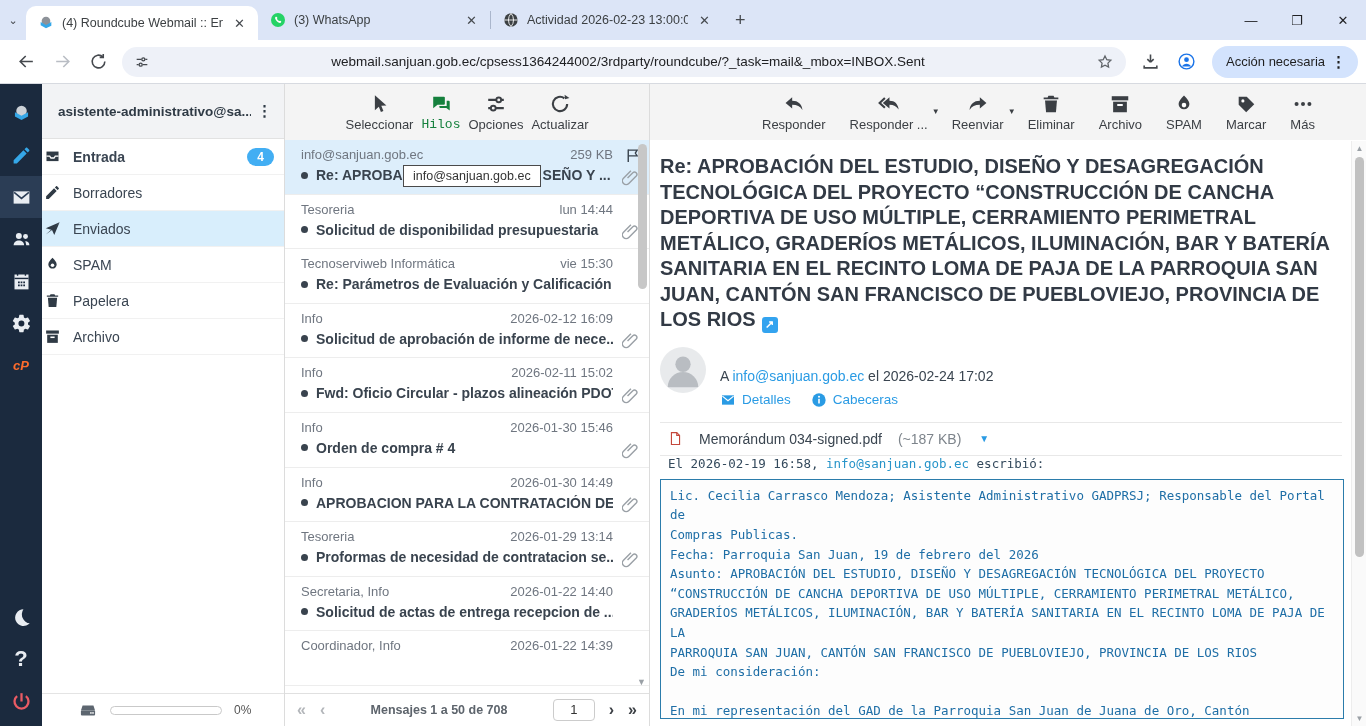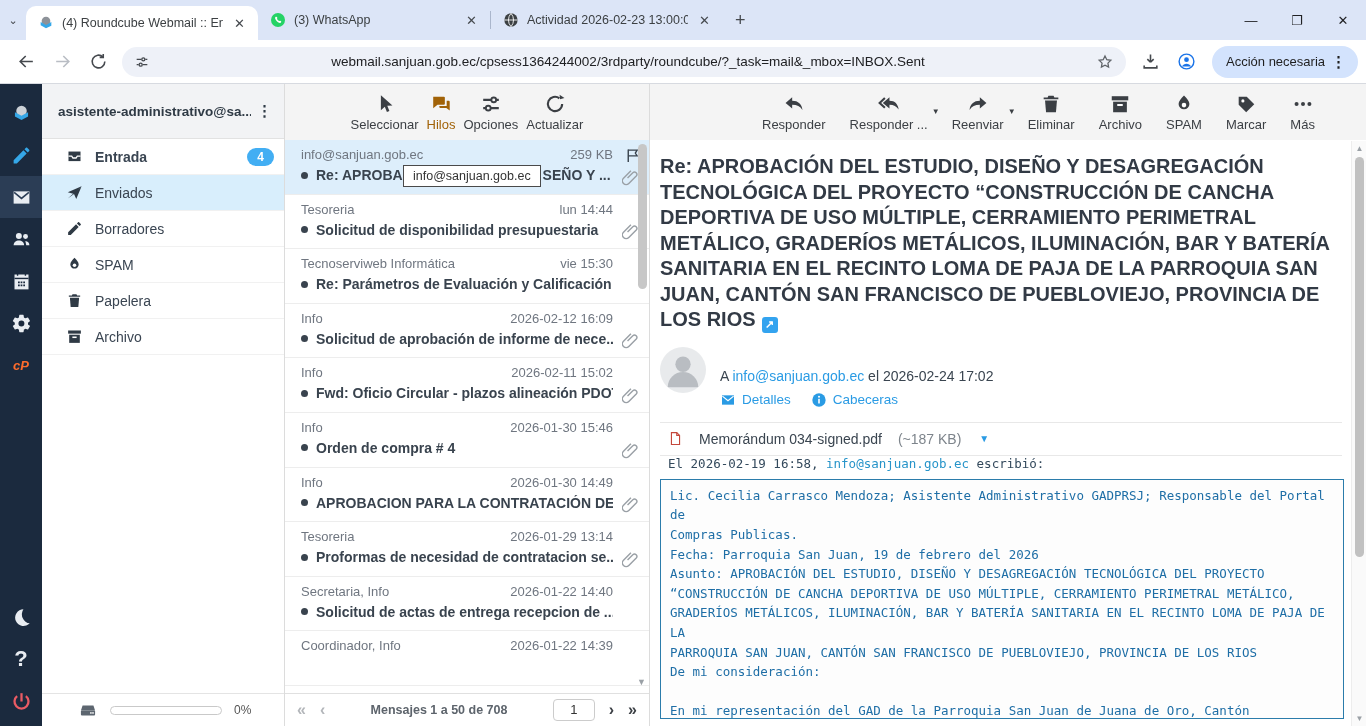--- a/index.html
+++ b/index.html
@@ -30,35 +30,35 @@
   .app { display:flex; height:642px; }
   .rail { width:42px; background:#1b2a3e; display:flex; flex-direction:column; align-items:center; padding-top:8px; position:relative; }
   .rail-item { width:42px; height:42px; display:flex; align-items:center; justify-content:center; color:#e9edf2; }
   .rail-item svg { width:21px; height:21px; }
   .rail-item.active { background:#2b3d55; }
   .rail-bottom { position:absolute; bottom:4px; left:0; width:42px; display:flex; flex-direction:column; align-items:center; }
 
   .folders { width:243px; background:#fff; border-right:1px solid #dcdcdc; position:relative; }
   .account-row { height:55px; background:#f2f3f5; border-bottom:1px solid #e2e2e2; display:flex; align-items:center; padding:0 6px 0 16px; font-weight:bold; font-size:13.5px; color:#2f3a45; }
   .account-row .name { flex:1; white-space:nowrap; overflow:hidden; }
-  .folder { height:36px; display:flex; align-items:center; gap:12px; padding:0 10px 0 24px; border-bottom:1px solid #f1f1f1; font-size:14px; color:#3a4552; }
+  .folder { height:36px; display:flex; align-items:center; gap:12px; padding:0 10px 0 2px; border-bottom:1px solid #f1f1f1; font-size:14px; color:#3a4552; }
   .folder svg { width:17px; height:17px; color:#2f3a45; flex:0 0 17px; }
   .folder.selected { background:#d8eefc; }
   .folder .flabel { flex:1; }
   .folder .badge { background:#42aef3; color:#fff; font-size:12px; font-weight:bold; border-radius:10px; padding:2px 10px; }
   .quota-row { position:absolute; bottom:0; left:0; right:0; height:33px; border-top:1px solid #e4e4e4; display:flex; align-items:center; gap:12px; padding:0 14px 0 36px; }
   .quota-bar { width:112px; height:9px; border:1px solid #c9c9c9; border-radius:5px; }
   .quota-row .pct { font-size:12px; color:#555; }
   .quota-row svg { width:20px; height:20px; color:#5d6670; }
 
   .listcol { width:365px; background:#fff; border-right:1px solid #dcdcdc; position:relative; display:flex; flex-direction:column; }
   .list-toolbar { height:56px; background:#f4f4f4; display:flex; align-items:flex-start; justify-content:center; gap:8px; padding-top:9px; }
   .tbtn { display:flex; flex-direction:column; align-items:center; gap:2px; color:#3b3f44; font-size:13px; position:relative; }
   .tbtn svg { width:22px; height:22px; }
-  .tbtn.disabled { color:#a16207; }
+  .tbtn.disabled { color:#15803d;font-family:Liberation Mono, monospace; }
   .tbtn .caret { position:absolute; right:-12px; top:14px; font-size:8px; color:#3b3f44; }
   .search-row { height:39px; border-bottom:1px solid #e3e3e3; display:flex; align-items:center; padding:0 12px 0 14px; gap:10px; }
   .search-row .ph { flex:1; font-size:14px; color:#8a8f94; }
   .search-row svg { width:18px; height:18px; color:#5d6670; }
   .search-row .env svg { color:#2f3a45; width:20px; height:20px; }
 
   .messages { flex:1; overflow:hidden; position:relative; }
   .msg { height:54.6px; border-bottom:1px solid #ededed; padding:7px 36px 0 16px; position:relative; }
   .msg.selected { background:#ddeefb; }
   .msg .l1 { display:flex; font-size:13px; color:#6f7680; }
@@ -256,32 +256,32 @@
     </div>
     <div id="folder-list">
         <div class="folder">
           <svg class="" viewBox="0 0 24 24">
             <path d="M3.5 5h17v13.5h-17z" fill="currentColor"></path>
             <path d="M3.5 11.5h4.6l1.7 2.6h4.4l1.7-2.6h4.6" fill="none" stroke="#fff" stroke-width="1.8"></path>
           </svg>
           <span class="flabel" style="font-weight:bold">Entrada</span>
           <span class="badge">4</span>
         </div>
+        <div class="folder">
+          <svg class="" viewBox="0 0 24 24">
+            <path d="M3 17.3V21h3.7L17.9 9.8l-3.7-3.7zM20.8 6.9c.4-.4.4-1 0-1.4l-2.3-2.3c-.4-.4-1-.4-1.4 0L15.4 4.9l3.7 3.7z" fill="currentColor"></path>
+          </svg>
+          <span class="flabel" style="font-weight:normal">Borradores</span>
+        </div>
         <div class="folder selected">
           <svg class="" viewBox="0 0 24 24">
             <path d="M2.5 20.5 22 3 14.5 21l-3.2-6.8z" fill="currentColor"></path>
             <path d="M11.3 14.2 2.5 11.5 22 3" fill="currentColor"></path>
           </svg>
           <span class="flabel" style="font-weight:normal">Enviados</span>
-        </div>
-        <div class="folder">
-          <svg class="" viewBox="0 0 24 24">
-            <path d="M3 17.3V21h3.7L17.9 9.8l-3.7-3.7zM20.8 6.9c.4-.4.4-1 0-1.4l-2.3-2.3c-.4-.4-1-.4-1.4 0L15.4 4.9l3.7 3.7z" fill="currentColor"></path>
-          </svg>
-          <span class="flabel" style="font-weight:normal">Borradores</span>
         </div>
         <div class="folder">
           <svg class="" viewBox="0 0 24 24">
             <path d="M12 2.6c3.4 3.7 5.9 6.1 5.9 9.3a5.9 5.9 0 0 1-11.8 0c0-3.2 2.5-5.6 5.9-9.3z" fill="currentColor"></path>
             <circle cx="12" cy="13.2" r="2.5" fill="#fff"></circle>
           </svg>
           <span class="flabel" style="font-weight:normal">SPAM</span>
         </div>
         <div class="folder">
           <svg class="" viewBox="0 0 24 24">

